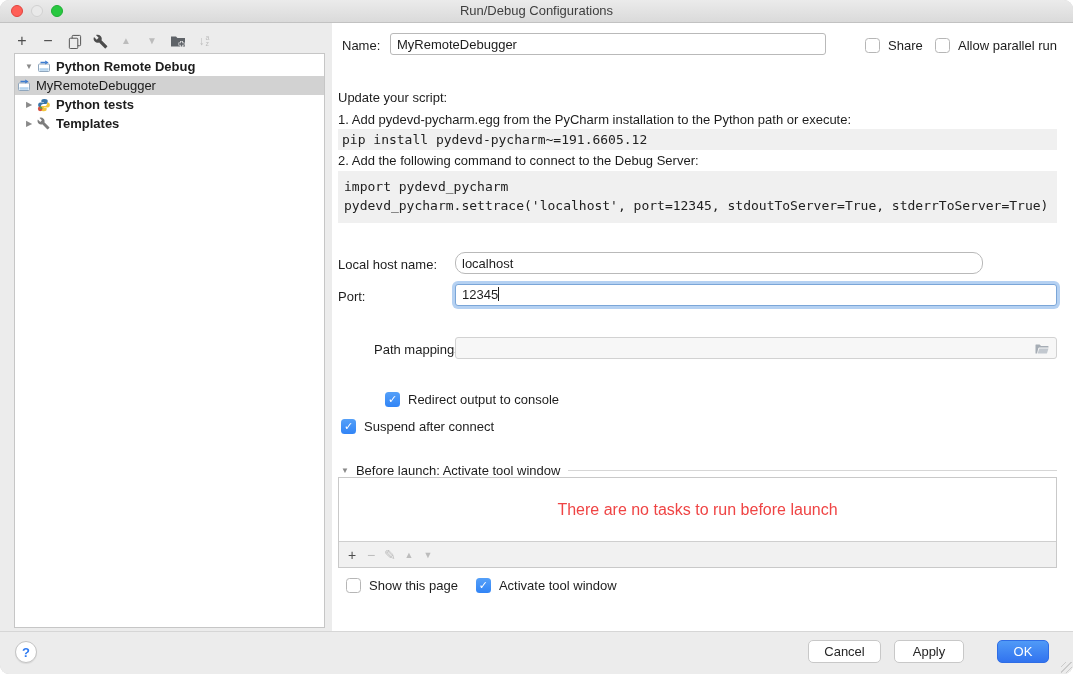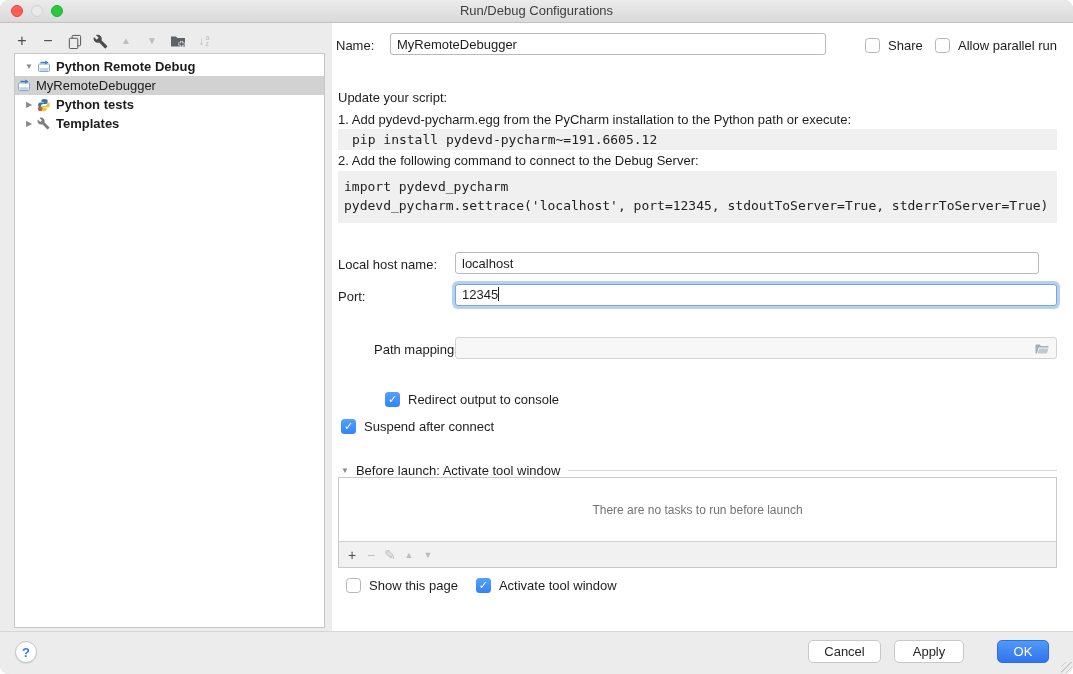--- a/index.html
+++ b/index.html
@@ -53,21 +53,21 @@
              font-size:13px;color:#212121;}
   .cb{width:15px;height:15px;box-sizing:border-box;border-radius:3.5px;background:#fff;
       border:1px solid #b6b6b6;display:inline-flex;align-items:center;justify-content:center;flex:none;}
   .cb.checked{background:linear-gradient(#55a0f8,#3184f6);border:none;}
   .cb.checked::after{content:"✓";color:#fff;font-size:11px;font-weight:bold;line-height:15px;}
   .chkrow{display:flex;align-items:center;gap:8px;}
   .hdr{display:flex;align-items:center;}
   .hdr .tri{color:#8a8a8a;font-size:8px;margin-right:7px;}
   .hdr .hr{flex:1;height:1px;background:#d6d6d6;margin-left:8px;}
   .tasksbox{box-sizing:border-box;border:1px solid #c9c9c9;background:#fff;}
-  .tasks-empty{height:63px;display:flex;align-items:center;justify-content:center;color:#737373;font-size:12px;}
+  .tasks-empty{height:63px;display:flex;align-items:center;justify-content:center;color:#ef4444;font-size:16px;}
   .tasks-tb{height:25px;background:#f1f1f1;border-top:1px solid #cfcfcf;display:flex;align-items:center;
             padding-left:6px;gap:5px;}
   .tasks-tb .tbi{width:14px;font-size:14px;}
   .tasks-tb .tri{font-size:9px;}
   .pencil{font-size:12px;}
 
   
   .bottombar{position:absolute;left:0;right:0;bottom:0;height:42px;background:#ececec;border-top:1px solid #d6d6d6;}
   .helpbtn{position:absolute;left:15px;top:9px;width:22px;height:22px;border-radius:50%;background:#fff;
            border:1px solid #c4c4c4;box-sizing:border-box;color:#2f7bf2;font-weight:bold;font-size:13px;
@@ -180,42 +180,42 @@
               <path fill="currentColor" d="M22.7 19l-9.1-9.1c.9-2.3.4-5-1.5-6.9-2-2-5-2.4-7.4-1.3L9 6 6 9 1.6 4.7C.4 7.1.9 10.1 2.9 12.1c1.9 1.9 4.6 2.4 6.9 1.5l9.1 9.1c.4.4 1 .4 1.4 0l2.3-2.3c.5-.4.5-1.1.1-1.4z"></path>
             </svg>
         </span>
         <span>Templates</span>
       </div>
     </div>
   </div>
 
   <div class="rc">
 
-    <div class="abs lbl" style="left:4px;top:13px;">Name:</div>
+    <div class="abs lbl" style="left:10px;top:13px;">Name:</div>
     <input class="abs field" style="left: 58px; top: 10px; width: 436px;" readonly="" value="MyRemoteDebugger">
     <div class="abs chkrow" style="left:533px;top:13px;">
       <span class="cb"></span>
       <span class="lbl">Share</span>
     </div>
     <div class="abs chkrow" style="left:603px;top:13px;">
       <span class="cb"></span>
       <span class="lbl">Allow parallel run</span>
     </div>
 
     <div class="abs lbl" style="left:6px;top:65px;text-align:right;">Update your script:</div>
     <div class="abs lbl" style="left:6px;top:87px;">1. Add pydevd-pycharm.egg from the PyCharm installation to the Python path or execute:</div>
-    <div class="abs code-band" style="left:6px;top:106px;width:719px;height:21px;line-height:21px;padding-left:14px;box-sizing:border-box;">pip install pydevd-pycharm~=191.6605.12</div>
+    <div class="abs code-band" style="left:6px;top:106px;width:719px;height:21px;line-height:21px;padding-left:4px;box-sizing:border-box;">pip install pydevd-pycharm~=191.6605.12</div>
     <div class="abs lbl" style="left:6px;top:128px;">2. Add the following command to connect to the Debug Server:</div>
     <div class="abs code-band" style="left:6px;top:148px;width:719px;height:52px;padding:6px 6px 0;box-sizing:border-box;line-height:19px;">
       <div>import pydevd_pycharm</div>
       <div>pydevd_pycharm.settrace('localhost', port=12345, stdoutToServer=True, stderrToServer=True)</div>
     </div>
 
     <div class="abs lbl" style="left:6px;top:232px;">Local host name:</div>
-    <input class="abs field" style="left: 123px; top: 229px; width: 584px;" readonly="" value="localhost">
+    <input class="abs field" style="left: 123px; top: 229px; width: 528px; border-radius: 10px;" readonly="" value="localhost">
 
     <div class="abs lbl" style="left:6px;top:264px;">Port:</div>
     <div class="abs field focusring" style="left:123px;top:261px;width:602px;">
       <span>12345</span><span class="caret"></span>
     </div>
 
     <div class="abs lbl" style="left:6px;top:317px;margin-left:36px;">Path mappings:</div>
     <div class="abs field disfield" style="left:123px;top:314px;width:602px;">
       <span></span>
       <span class="abs" style="right:6px;top:3px;">

